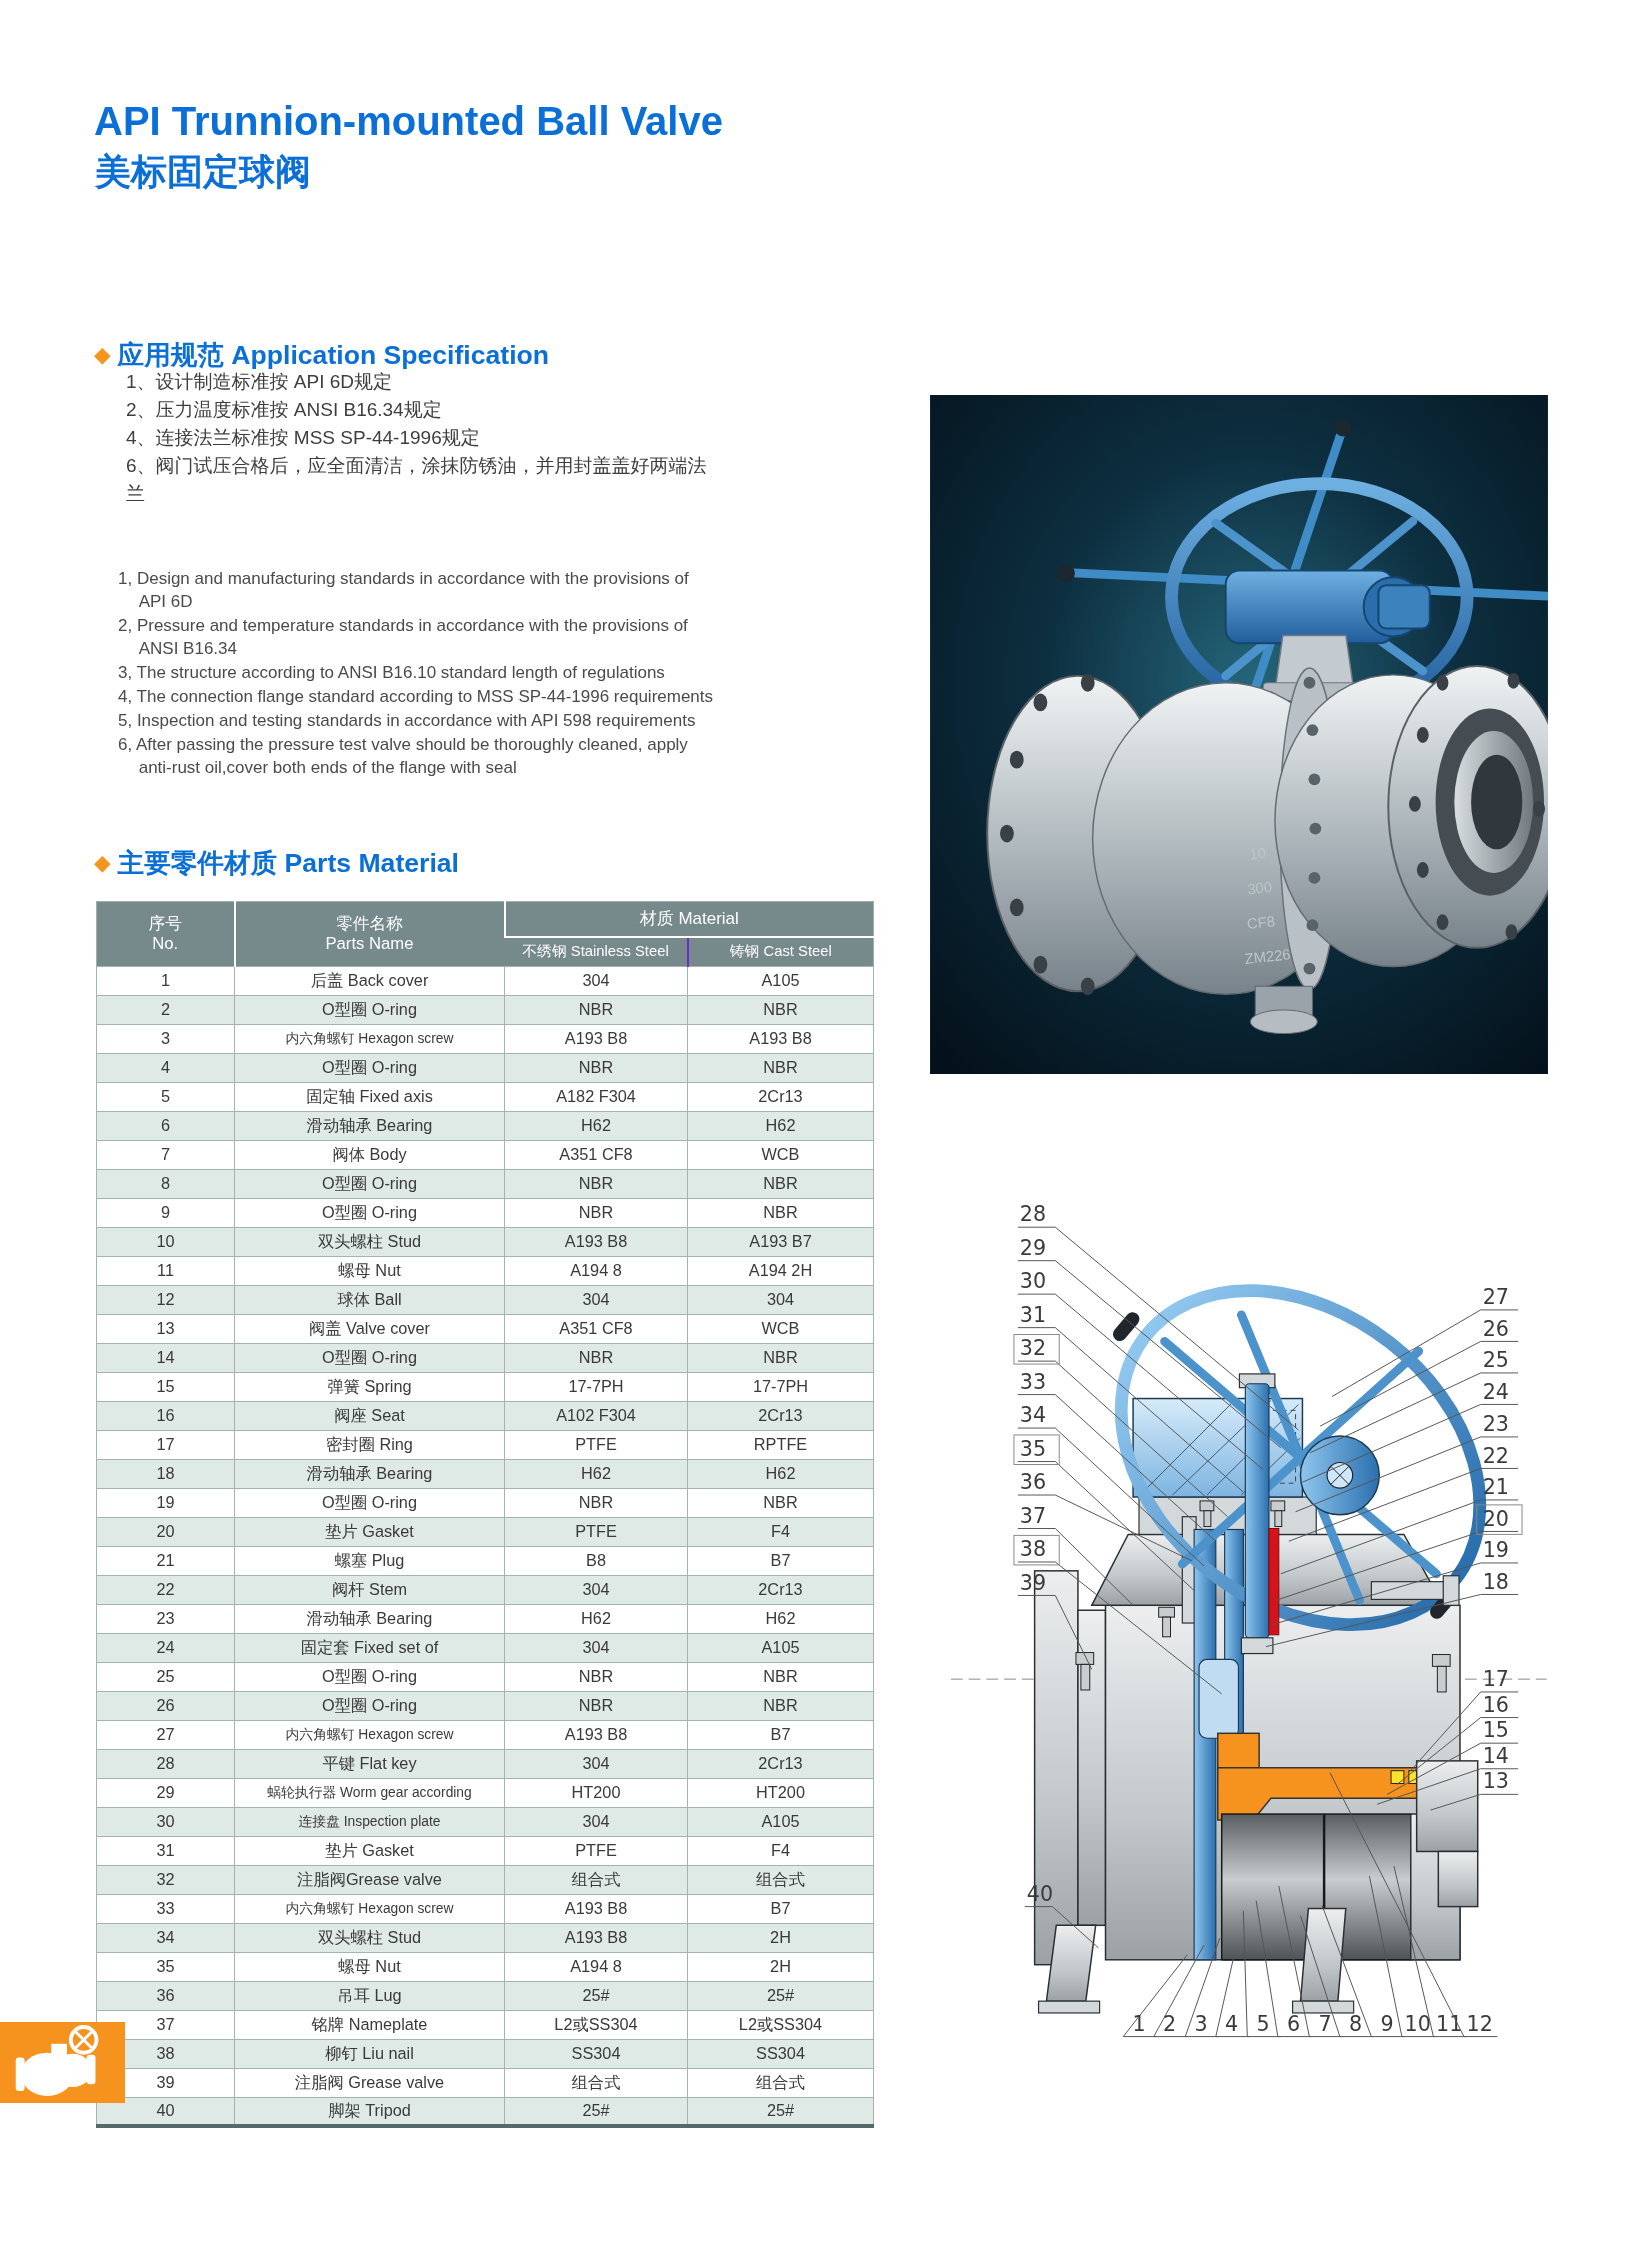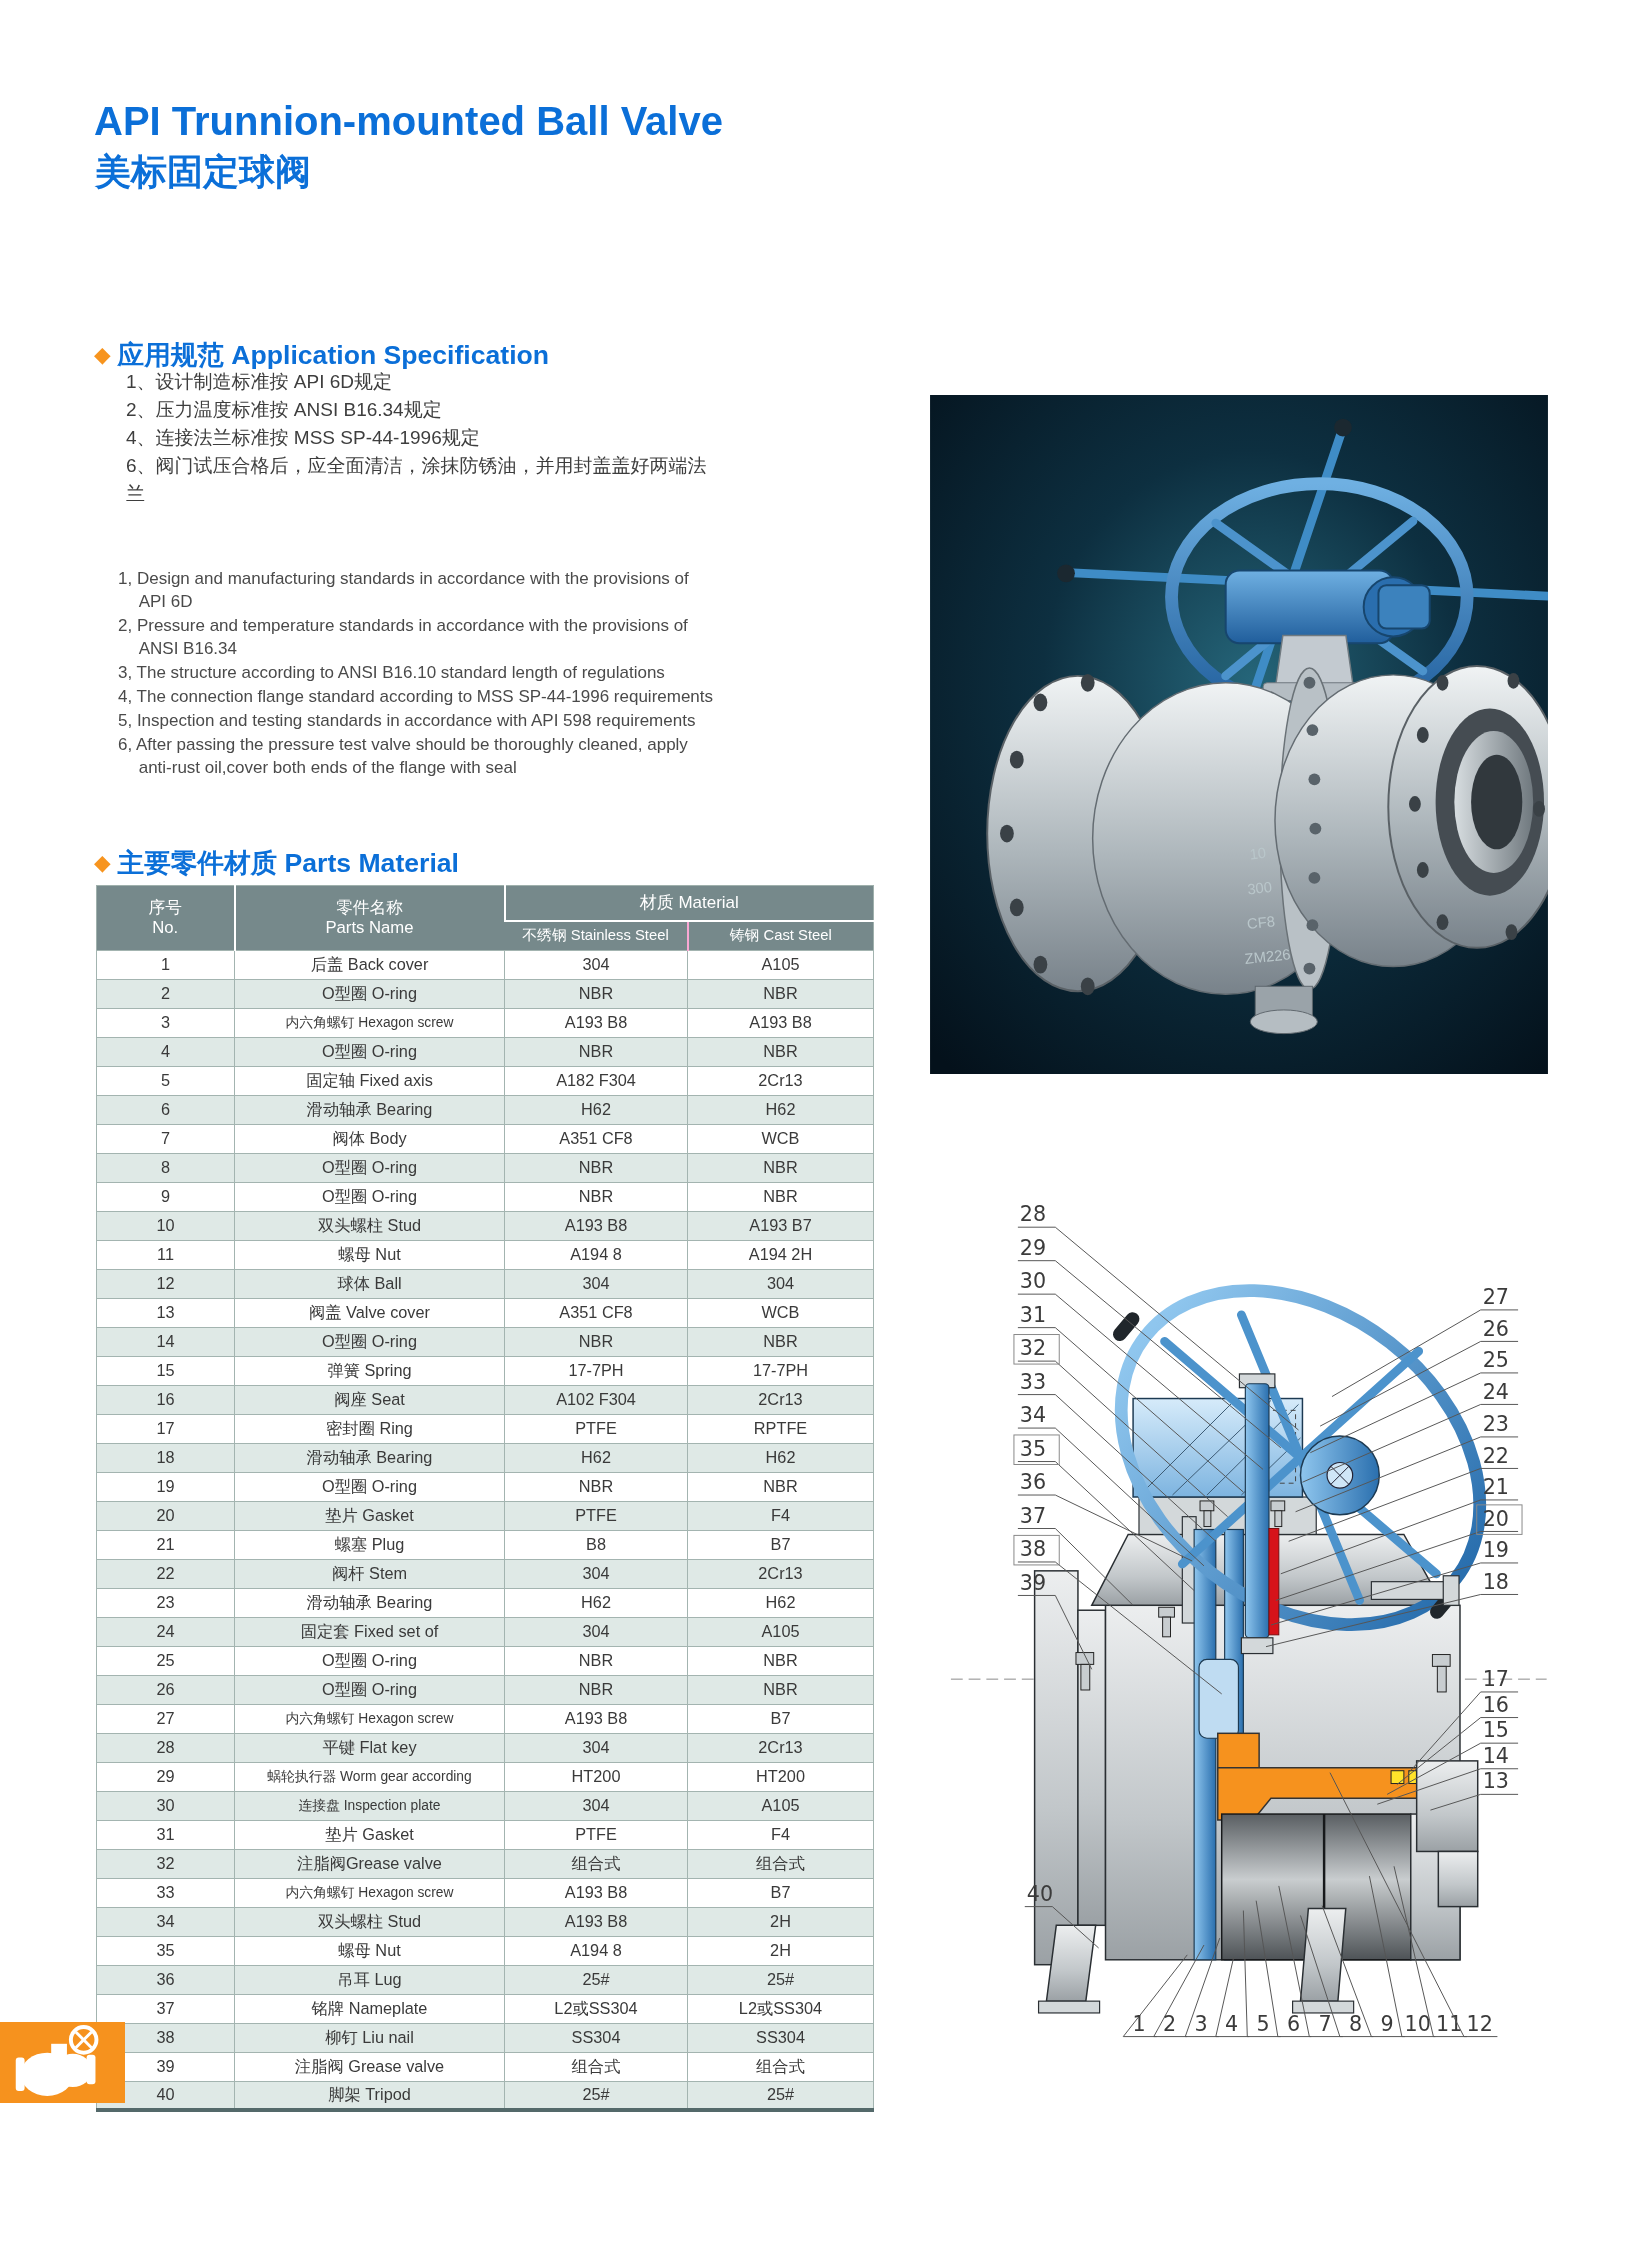--- a/index.html
+++ b/index.html
@@ -22,28 +22,28 @@
   .zh-item{font-size:19px;line-height:28px;color:#3e3e3e;}
 
   
   #en-list{left:118px;top:567px;width:630px;}
   .en-item{font-size:17px;line-height:23px;color:#4a4a4a;
            padding-left:20.7px;text-indent:-20.7px;white-space:pre-line;margin-bottom:1px;}
 
   
   #parts-table{left:96px;top:885px;}
   table{border-collapse:collapse;table-layout:fixed;width:777px;
-        border:1px solid #9fb0ac;border-bottom:4.9px solid#54696a;}
+        border:1px solid #9fb0ac;border-bottom:4.9px solid#54696a;margin-top:16px;}
   th{background:#76898b;color:#fff;font-weight:normal;text-align:center;padding:0;}
   .h1row{height:35px;}.h2row{height:29.6px;}
   .th-no,.th-name{font-size:16.7px;line-height:19.7px;}
   .th-mat{font-size:17px;}
   .th-sub{font-size:14.8px;border-top:2px solid #fff;}
   .th-name,.th-mat{border-left:2px solid #fff;}
-  .th-sub2{border-left:2px solid #f9a8d4;}
+  .th-sub2{border-left:2px solid #6d28d9;}
   tbody tr{height:29px;}
   tbody tr:nth-child(even){background:#dfe9e6;}
   td{border:1px solid #a3b4b0;text-align:center;font-size:16.3px;color:#3a3a3a;padding:0 2px;
      overflow:hidden;white-space:nowrap;}
   td.name{font-size:16.3px;}
   td.name.sm{font-size:13.8px;}
 
   
   #photo{left:930px;top:395px;width:618px;height:679px;}
 

